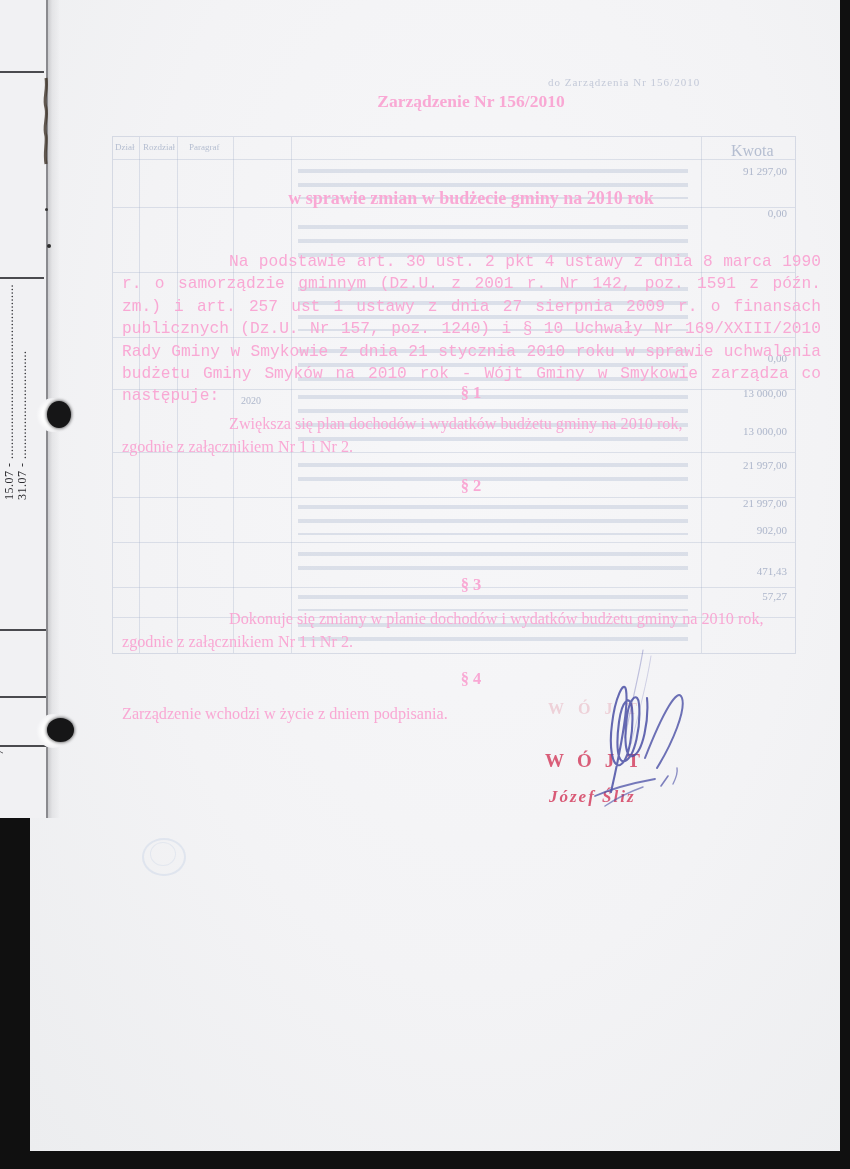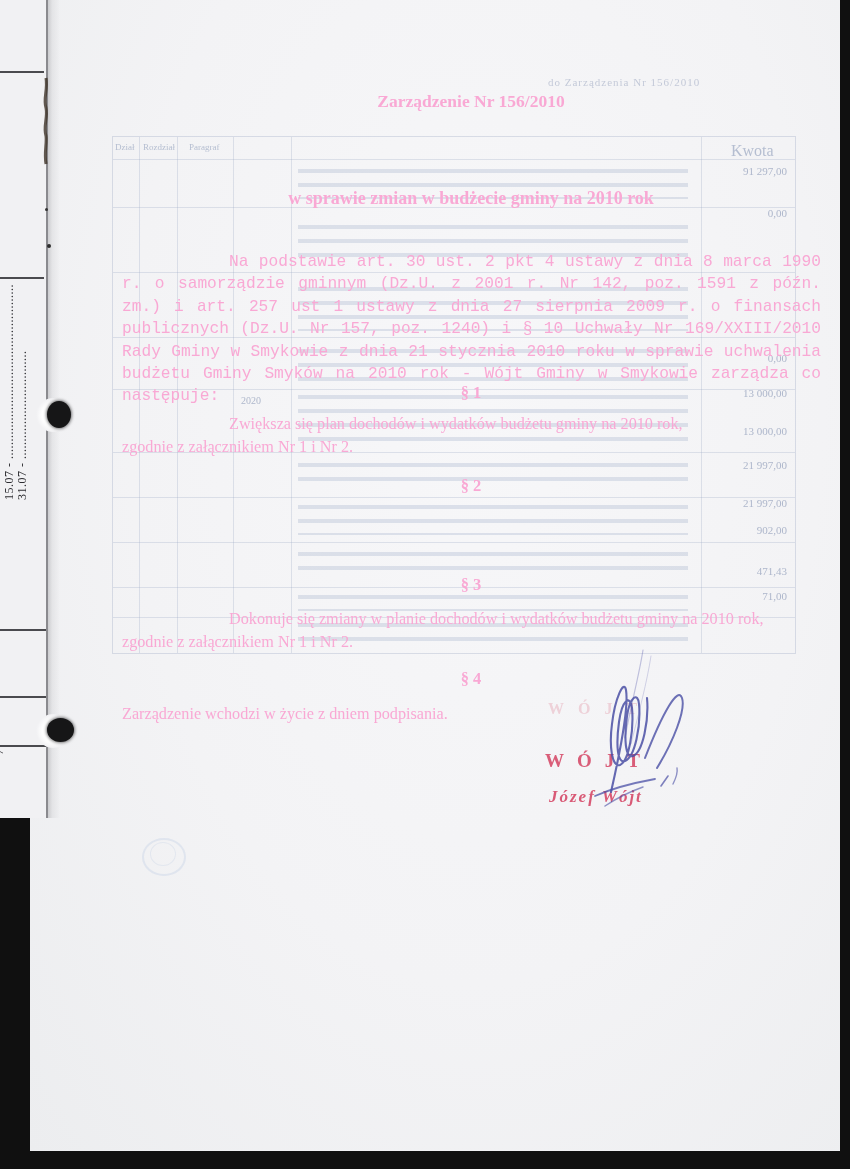--- a/index.html
+++ b/index.html
@@ -93,21 +93,21 @@
 
     <span class="gamount" style="right:8px;top:28px;">91 297,00</span>
     <span class="gamount" style="right:8px;top:70px;">0,00</span>
     <span class="gamount" style="right:8px;top:215px;">0,00</span>
     <span class="gamount" style="right:8px;top:250px;">13 000,00</span>
     <span class="gamount" style="right:8px;top:288px;">13 000,00</span>
     <span class="gamount" style="right:8px;top:322px;">21 997,00</span>
     <span class="gamount" style="right:8px;top:360px;">21 997,00</span>
     <span class="gamount" style="right:8px;top:387px;">902,00</span>
     <span class="gamount" style="right:8px;top:428px;">471,43</span>
-    <span class="gamount" style="right:8px;top:453px;">71,00</span>
+    <span class="gamount" style="right:8px;top:453px;">57,27</span>
 
     <span class="gamount" style="left:128px;top:258px;font-size:10px;">2020</span>
 
     <div class="gbar" style="top:32px;height:30px;"></div>
     <div class="gbar" style="top:88px;height:42px;"></div>
     <div class="gbar" style="top:150px;height:44px;"></div>
     <div class="gbar" style="top:212px;height:32px;"></div>
     <div class="gbar" style="top:258px;height:46px;"></div>
     <div class="gbar" style="top:326px;height:26px;"></div>
     <div class="gbar" style="top:368px;height:30px;"></div>
@@ -138,21 +138,21 @@
     <div>zgodnie z załącznikiem Nr 1 i Nr 2.</div>
   </div>
 
   <div class="sec-head doc" style="top:669px;">§ 4</div>
   <div class="sec-body doc" style="top:703px;">
     <div>Zarządzenie wchodzi w życie z dniem podpisania.</div>
   </div>
 
   <div class="stamp-ghost">WÓJT</div>
   <div class="stamp-title">WÓJT</div>
-  <div class="stamp-name">Józef Wójt</div>
+  <div class="stamp-name">Józef Śliz</div>
 
   <svg class="sig-svg" width="210" height="168" viewBox="0 0 210 168">
     <g fill="none" stroke="#4a4fa5" stroke-linecap="round">
       <path d="M118,4 C114,30 106,58 100,92" stroke-width="1.2" opacity="0.32"></path>
       <path d="M126,10 C122,36 114,66 106,98" stroke-width="1" opacity="0.22"></path>
       <path d="M86,146 C96,102 104,62 101,44 C99,33 90,52 87,78 C84,100 87,122 95,119 C104,115 109,84 107,62 C105,48 97,54 94,76 C91,98 92,118 100,115 C110,111 116,80 114,58 C113,46 105,50 102,70 C99,92 100,113 108,110 C118,106 124,74 122,52" stroke-width="2.1" opacity="0.85"></path>
       <path d="M120,112 C138,66 153,40 157,52 C161,64 148,96 132,122" stroke-width="2" opacity="0.8"></path>
       <path d="M70,150 C88,142 108,137 130,133" stroke-width="1.8" opacity="0.75"></path>
       <path d="M80,160 C92,152 104,146 118,141" stroke-width="1.5" opacity="0.6"></path>
       <path d="M136,140 L143,130" stroke-width="1.6" opacity="0.7"></path>

